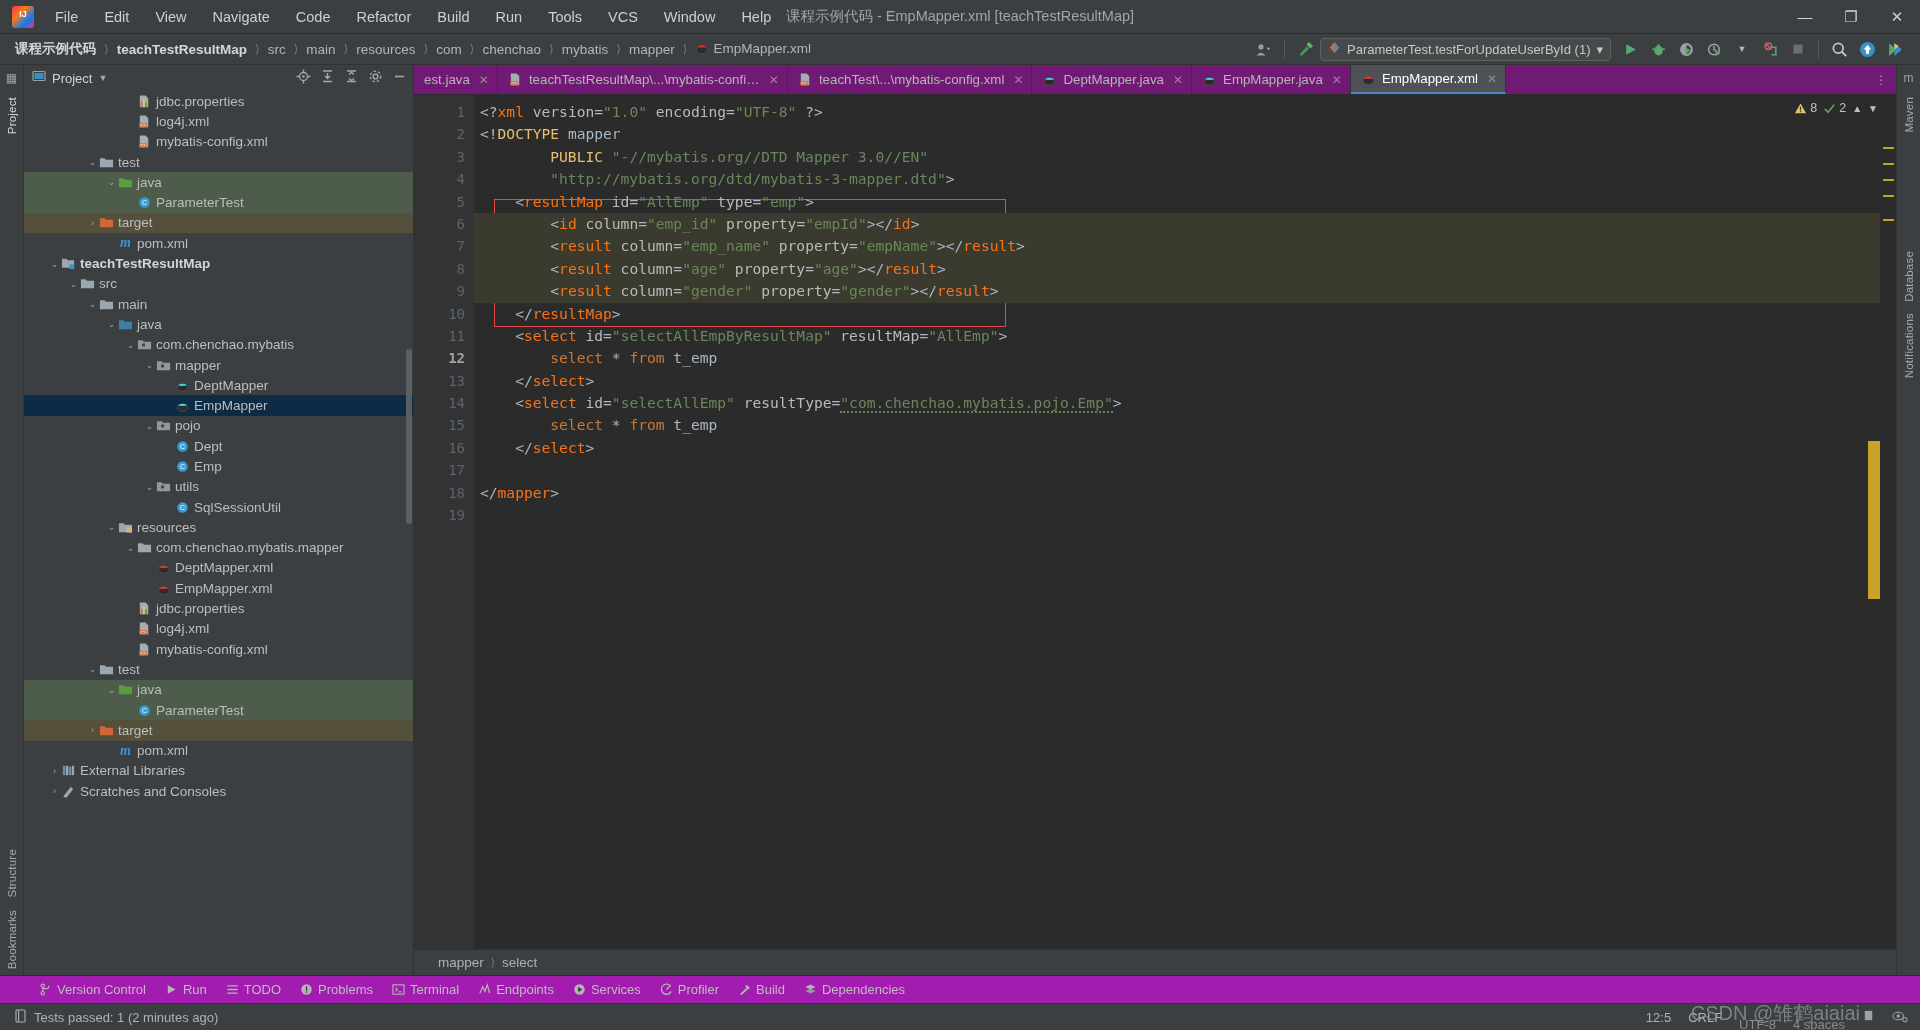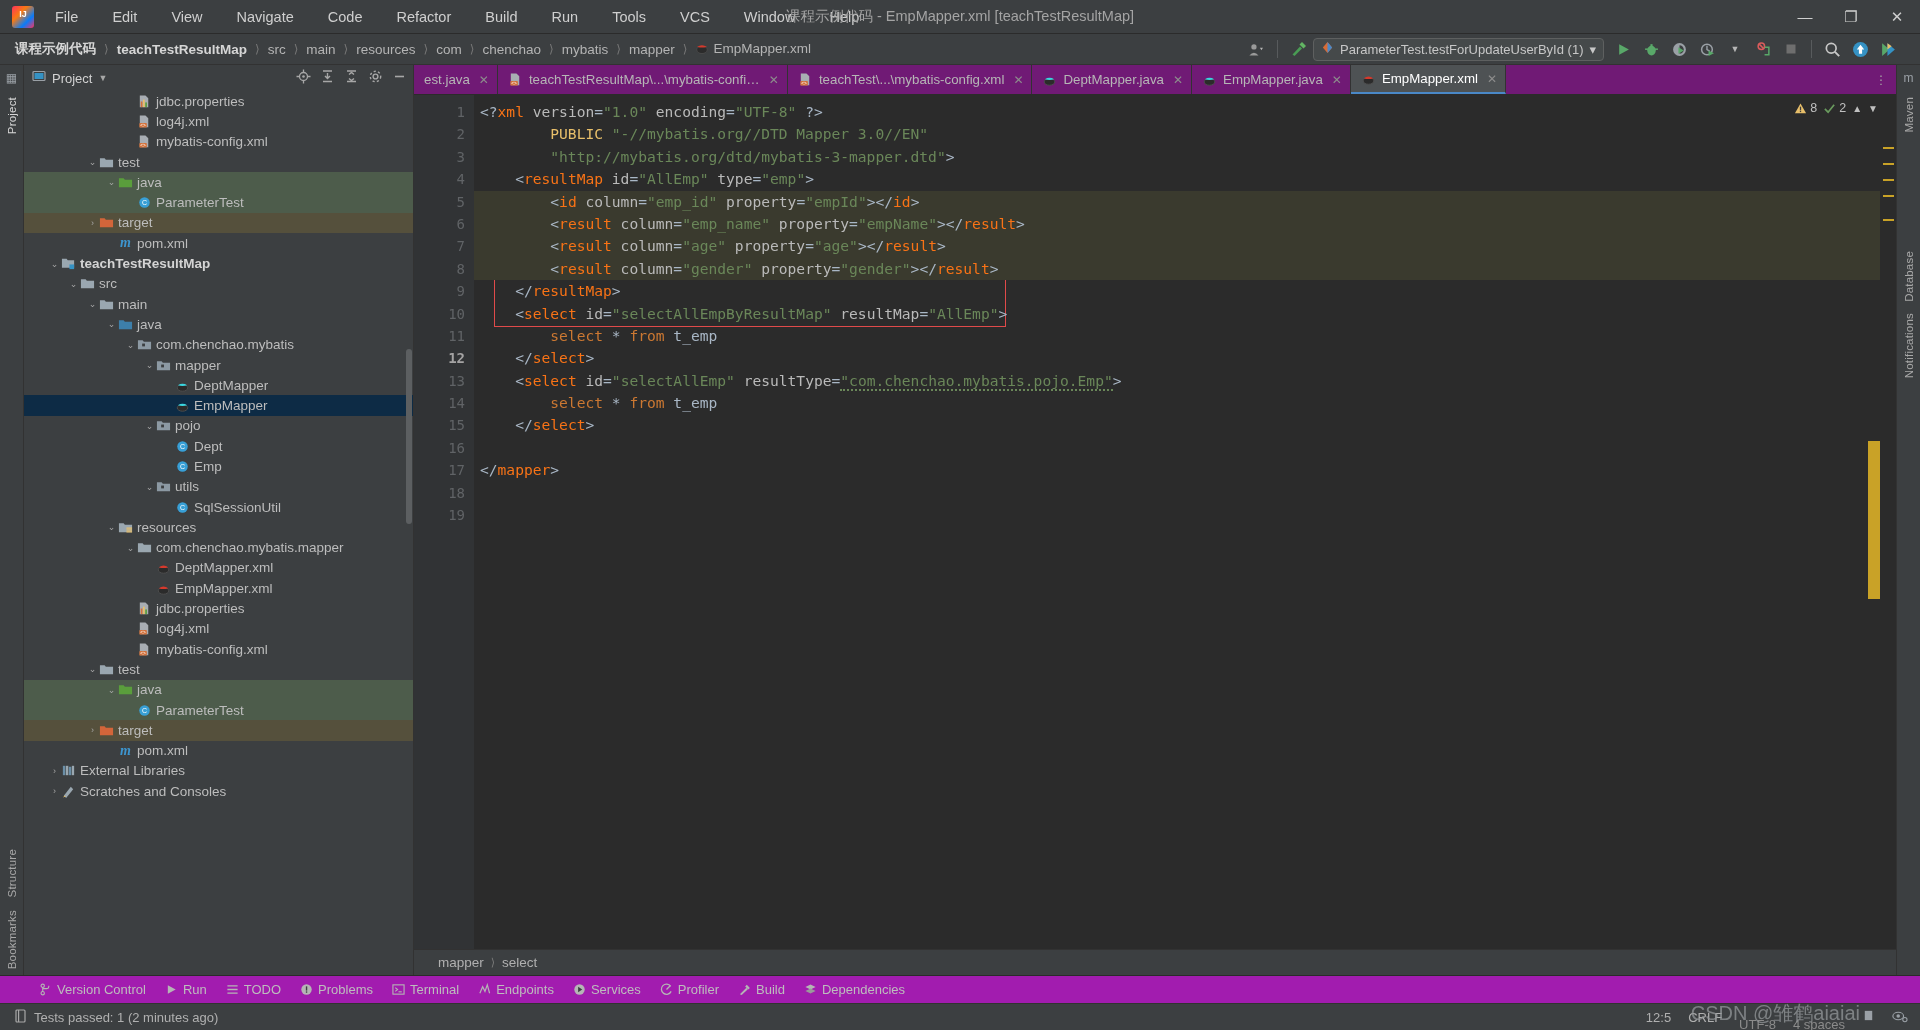--- a/index.html
+++ b/index.html
@@ -13,37 +13,37 @@
   #app{position:relative;width:1920px;height:1030px;display:flex;flex-direction:column;}
 
   
   .titlebar{height:34px;background:#3c3f41;display:flex;align-items:center;flex:0 0 34px;
             border-bottom:1px solid #2b2b2b;position:relative;}
   .ij-logo{width:22px;height:22px;margin:0 10px 0 12px;border-radius:3px;flex:0 0 22px;
       background:linear-gradient(135deg,#fe315d 0%,#f97a12 35%,#087cfa 70%,#fe315d 100%);
       position:relative;}
   .ij-logo::after{content:"IJ";position:absolute;left:0;right:0;top:3px;text-align:center;
       font-size:9px;font-weight:bold;color:#fff;font-family:"Liberation Sans",sans-serif;}
-  .menu{display:flex;align-items:center;gap:12px;}
+  .menu{display:flex;align-items:center;gap:4px;}
   .menu-item{padding:4px 11px;font-size:14.5px;color:#cfcfcf;cursor:default;}
   .win-title{position:absolute;left:0;right:0;text-align:center;font-size:14.5px;color:#a4a4a4;
       pointer-events:none;}
   .win-btns{margin-left:auto;display:flex;align-items:center;height:100%;}
   .win-btn{width:46px;height:34px;display:flex;align-items:center;justify-content:center;
       font-size:15px;color:#cfcfcf;}
 
   
   .navbar{height:31px;background:#3c3f41;display:flex;align-items:center;flex:0 0 31px;
           padding-left:10px;border-bottom:1px solid #323232;}
   .crumbs{display:flex;align-items:center;font-size:13.5px;color:#b4b4b4;}
   .crumb{padding:2px 5px;white-space:nowrap;}
   .crumb.bold{font-weight:bold;color:#d6d6d6;}
   .crumb-sep{color:#777;font-size:12px;padding:0 3px;}
   .crumb-ico{display:inline-block;vertical-align:-2px;margin-right:4px;}
-  .toolbar-right{margin-left:auto;display:flex;align-items:center;gap:2px;padding-right:19px;}
+  .toolbar-right{margin-left:auto;display:flex;align-items:center;gap:2px;padding-right:12px;}
   .tb-btn{width:26px;height:24px;display:flex;align-items:center;justify-content:center;border-radius:3px;}
   .runcfg{display:flex;align-items:center;gap:6px;background:#45494a;border:1px solid #5e6060;
       border-radius:4px;height:23px;padding:0 7px;font-size:13px;color:#c7c7c7;margin-right:4px;}
   .vsep{width:1px;height:18px;background:#585b5d;margin:0 5px;}
 
   
   .body{flex:1;display:flex;min-height:0;}
 
   
   .rail{width:24px;background:#3c3f41;border-right:1px solid #323232;
@@ -819,20 +819,21 @@
             <div class="gline">16</div>
             <div class="gline">17<span class="fold">△</span></div>
             <div class="gline">18</div>
             <div class="gline">19</div>
           </div>
         <div class="code" id="code">
           <div class="hlbox" style="left:20px;top:104px;width:512px;height:128px;"></div>
           <div class="stripe" style="top:346px;height:80px;"></div>
           <div class="stripe" style="top:424px;height:80px;"></div>
         <div class="cline"><span class="punc">&lt;?</span><span class="tag">xml</span> <span class="attr">version</span><span class="punc">=</span><span class="val">"1.0"</span> <span class="attr">encoding</span><span class="punc">=</span><span class="val">"UTF-8"</span> <span class="punc">?&gt;</span></div>
+            <div class="cline"><span class="punc">&lt;!</span><span class="dtd">DOCTYPE</span> <span class="txt">mapper</span></div>
             <div class="cline">        <span class="dtd">PUBLIC</span> <span class="val">"-//mybatis.org//DTD Mapper 3.0//EN"</span></div>
             <div class="cline">        <span class="val">"http://mybatis.org/dtd/mybatis-3-mapper.dtd"</span><span class="punc">&gt;</span></div>
             <div class="cline">    <span class="punc">&lt;</span><span class="tag">resultMap</span> <span class="attr">id</span><span class="punc">=</span><span class="val">"AllEmp"</span> <span class="attr">type</span><span class="punc">=</span><span class="val">"emp"</span><span class="punc">&gt;</span></div>
             <div class="cline hl">        <span class="punc">&lt;</span><span class="tag">id</span> <span class="attr">column</span><span class="punc">=</span><span class="val">"emp_id"</span> <span class="attr">property</span><span class="punc">=</span><span class="val">"empId"</span><span class="punc">&gt;&lt;/</span><span class="tag">id</span><span class="punc">&gt;</span></div>
             <div class="cline hl">        <span class="punc">&lt;</span><span class="tag">result</span> <span class="attr">column</span><span class="punc">=</span><span class="val">"emp_name"</span> <span class="attr">property</span><span class="punc">=</span><span class="val">"empName"</span><span class="punc">&gt;&lt;/</span><span class="tag">result</span><span class="punc">&gt;</span></div>
             <div class="cline hl">        <span class="punc">&lt;</span><span class="tag">result</span> <span class="attr">column</span><span class="punc">=</span><span class="val">"age"</span> <span class="attr">property</span><span class="punc">=</span><span class="val">"age"</span><span class="punc">&gt;&lt;/</span><span class="tag">result</span><span class="punc">&gt;</span></div>
             <div class="cline hl">        <span class="punc">&lt;</span><span class="tag">result</span> <span class="attr">column</span><span class="punc">=</span><span class="val">"gender"</span> <span class="attr">property</span><span class="punc">=</span><span class="val">"gender"</span><span class="punc">&gt;&lt;/</span><span class="tag">result</span><span class="punc">&gt;</span></div>
             <div class="cline">    <span class="punc">&lt;/</span><span class="tag">resultMap</span><span class="punc">&gt;</span></div>
             <div class="cline">    <span class="punc">&lt;</span><span class="tag">select</span> <span class="attr">id</span><span class="punc">=</span><span class="val">"selectAllEmpByResultMap"</span> <span class="attr">resultMap</span><span class="punc">=</span><span class="val">"AllEmp"</span><span class="punc">&gt;</span></div>
             <div class="cline">        <span class="kw">select</span> <span class="punc">*</span> <span class="kw">from</span> <span class="txt">t_emp</span></div>

